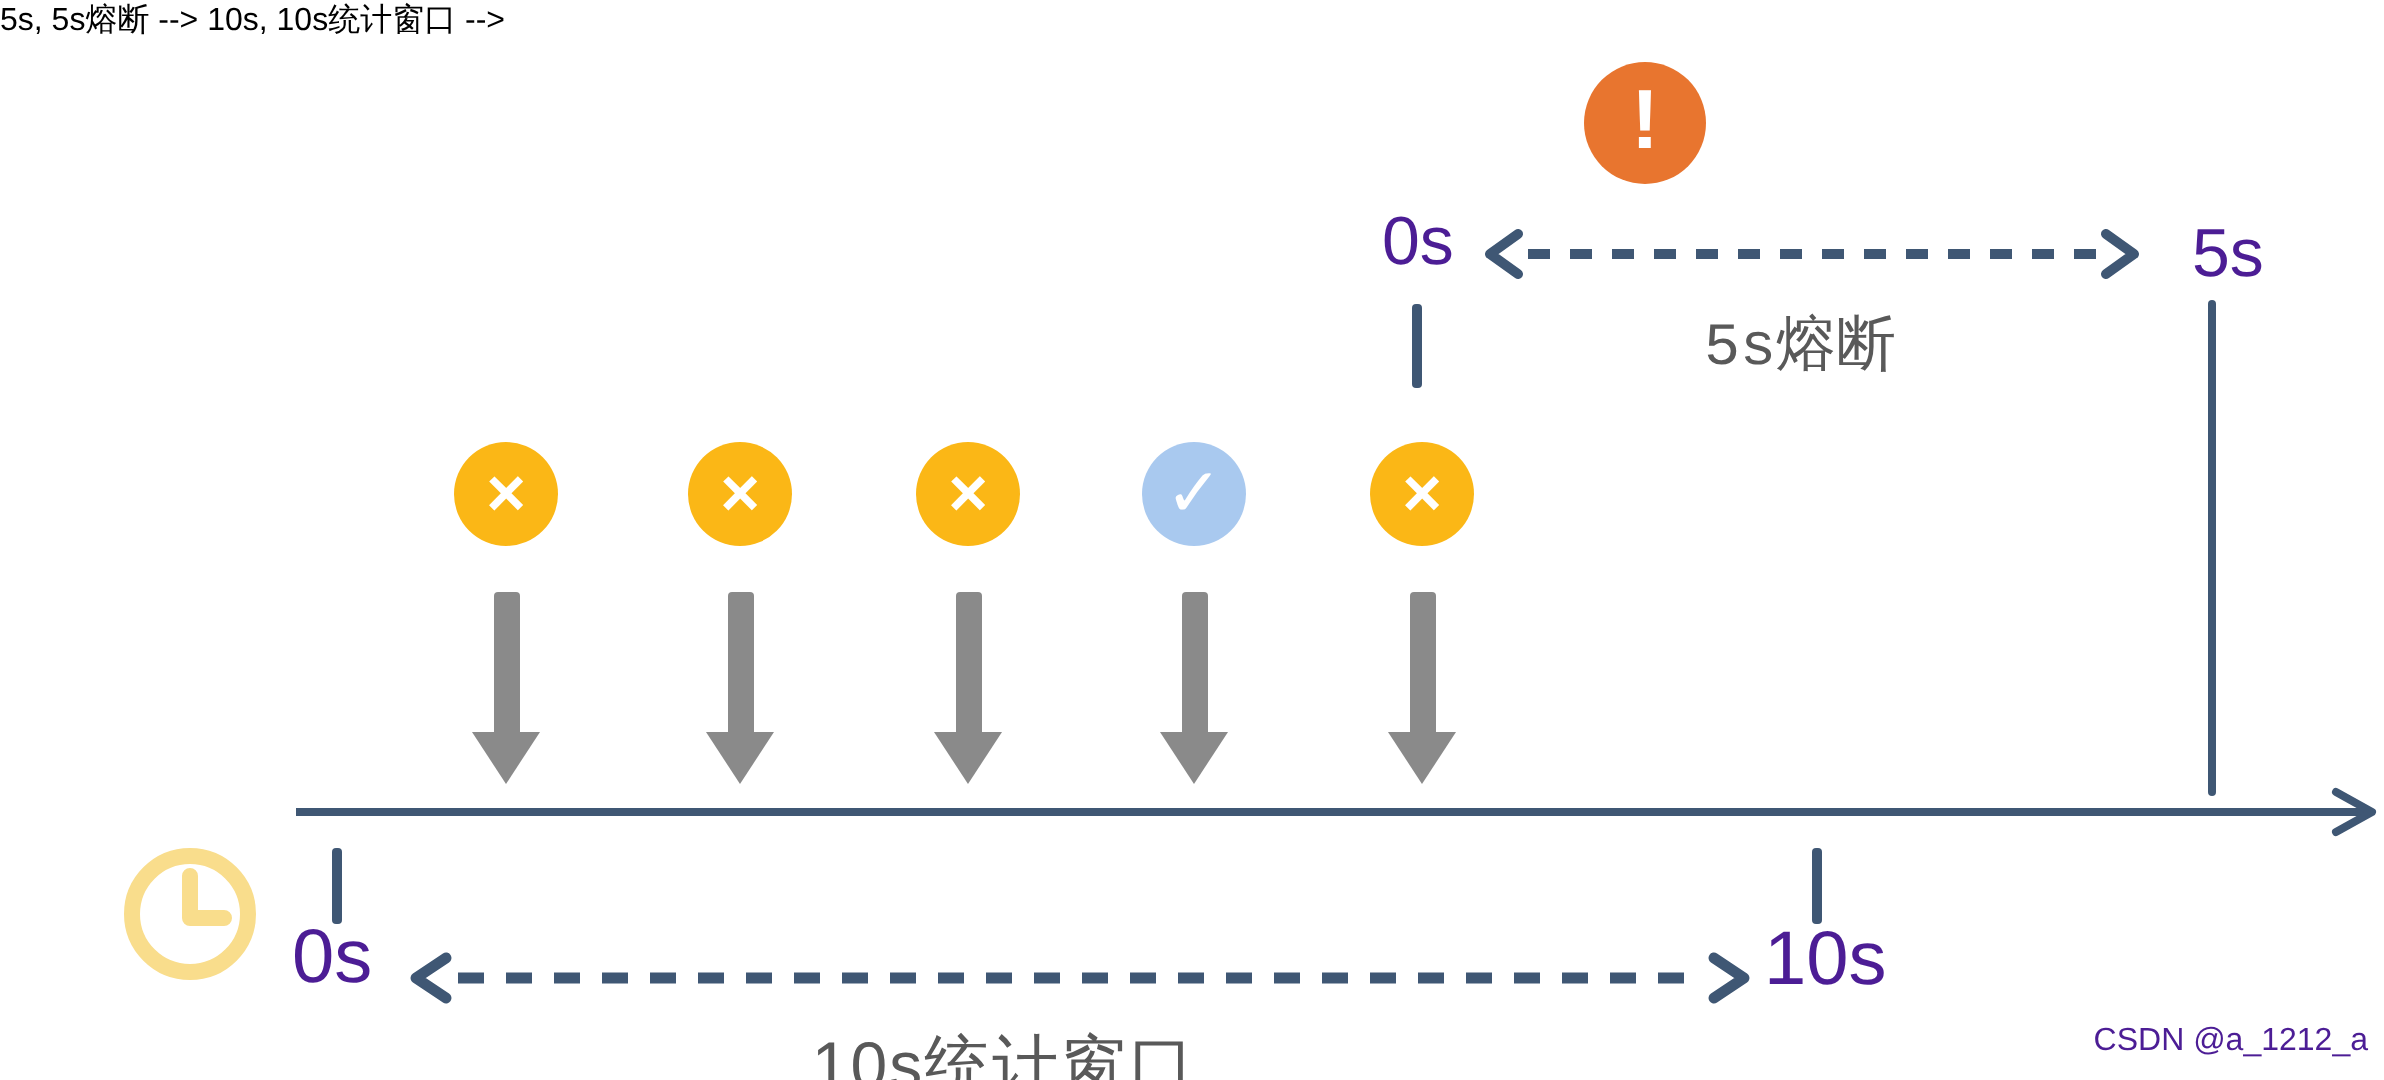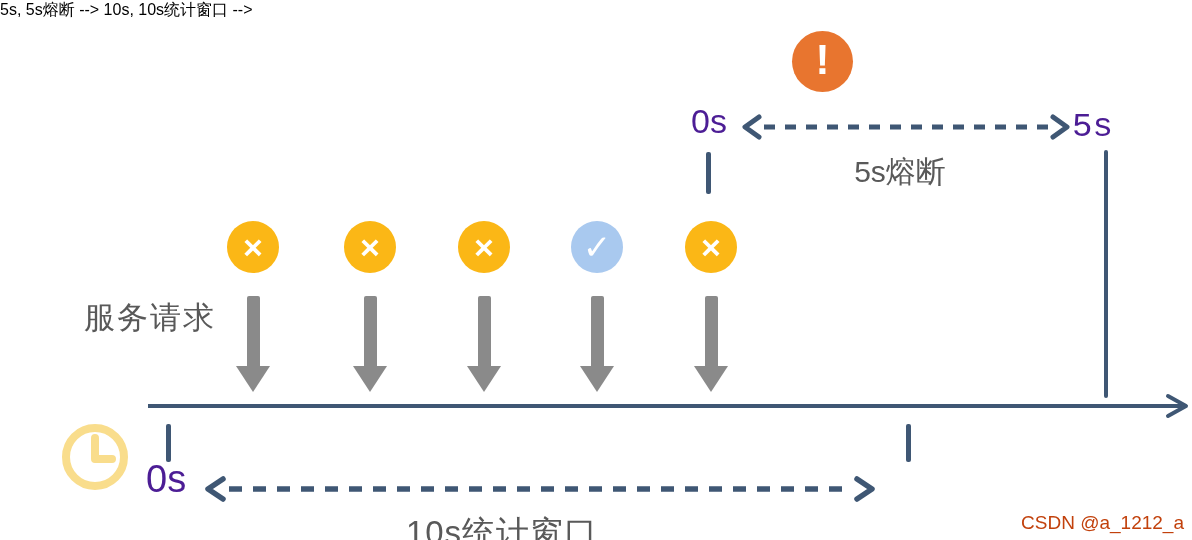--- a/index.html
+++ b/index.html
@@ -33,25 +33,25 @@
   
   .t-label { position: absolute; color: #4c1d95; }
   .t-label.small { font-size: 34px; }
   .t-label.big   { font-size: 38px; }
   .tick {
     position: absolute; width: 5px; background: #3F5774; border-radius: 2px;
   }
 
   
   .bw-start { left: 691px; top: 102px; }
-  .bw-end   { left: 1072px; top: 108px; font-family: Liberation Mono, monospace; }
+  .bw-end   { left: 1096px; top: 108px; }
   .bw-tick  { left: 706px; top: 152px; height: 42px; }
   .bw-caption {
     position: absolute; left: 780px; top: 152px; width: 240px;
-    text-align: center; font-size: 30px; color: #595959;
+    text-align: center; font-size: 30px; color: #595959; font-family: Liberation Mono, monospace;
   }
   .bw-line {
     position: absolute; left: 1104px; top: 150px;
     width: 4px; height: 248px; background: #3F5774; border-radius: 2px;
   }
   .dash-svg { position: absolute; overflow: visible; }
   .dash-top { left: 740px; top: 113px; }
   .dash-bottom { left: 202px; top: 475px; }
 
   
@@ -94,21 +94,21 @@
   .sw-start { left: 146px; top: 458px; }
   .sw-end   { left: 882px; top: 459px; }
   .sw-caption {
     position: absolute; left: 352px; top: 511px; width: 300px;
     text-align: center; font-size: 33px; color: #595959; letter-spacing: 1px;
   }
 
   
   .watermark {
     position: absolute; right: 8px; top: 512px;
-    font-size: 19px; color: #c2410c;
+    font-size: 16px; color: #4c1d95;
   }
 </style>
 </head>
 <body>
 
 <div class="canvas">
 
   
   <div class="ff-circle">
     <span class="ff-glyph">!</span>
@@ -120,21 +120,20 @@
     <path d="M19,4 L5,14 L19,24" fill="none" stroke="#3F5774" stroke-width="5" stroke-linecap="round" stroke-linejoin="round"></path>
     <line x1="24" y1="14" x2="308" y2="14" stroke="#3F5774" stroke-width="5" stroke-dasharray="11 10"></line>
     <path d="M313,4 L327,14 L313,24" fill="none" stroke="#3F5774" stroke-width="5" stroke-linecap="round" stroke-linejoin="round"></path>
   </svg>
   <div class="t-label small bw-end">5s</div>
   <div class="tick bw-tick"></div>
   <div class="bw-caption">5s熔断</div>
   <div class="bw-line"></div>
 
   
-  <div class="req-label">服务请求</div>
 
   <div class="request-status req-c1 fail">
     <span>×</span>
   </div>
   <div class="request-status req-c2 fail">
     <span>×</span>
   </div>
   <div class="request-status req-c3 fail">
     <span>×</span>
   </div>
@@ -177,19 +176,20 @@
     <circle cx="40" cy="40" r="29" fill="none" stroke="#F9DD8C" stroke-width="8"></circle>
     <path d="M40,21 L40,42 L57,42" fill="none" stroke="#F9DD8C" stroke-width="8" stroke-linecap="round" stroke-linejoin="round"></path>
   </svg>
   <div class="tick sw-tick-start"></div>
   <div class="t-label big sw-start">0s</div>
   <svg class="dash-svg dash-bottom" width="676" height="28">
     <path d="M21,4 L6,14 L21,24" fill="none" stroke="#3F5774" stroke-width="5.5" stroke-linecap="round" stroke-linejoin="round"></path>
     <line x1="27" y1="14" x2="650" y2="14" stroke="#3F5774" stroke-width="5.5" stroke-dasharray="13 11"></line>
     <path d="M655,4 L670,14 L655,24" fill="none" stroke="#3F5774" stroke-width="5.5" stroke-linecap="round" stroke-linejoin="round"></path>
   </svg>
+  <div class="t-label big sw-end">10s</div>
   <div class="tick sw-tick-end"></div>
   <div class="sw-caption">10s统计窗口</div>
 
   
   <div class="watermark">CSDN @a_1212_a</div>
 
 </div>
 
 </body></html>

